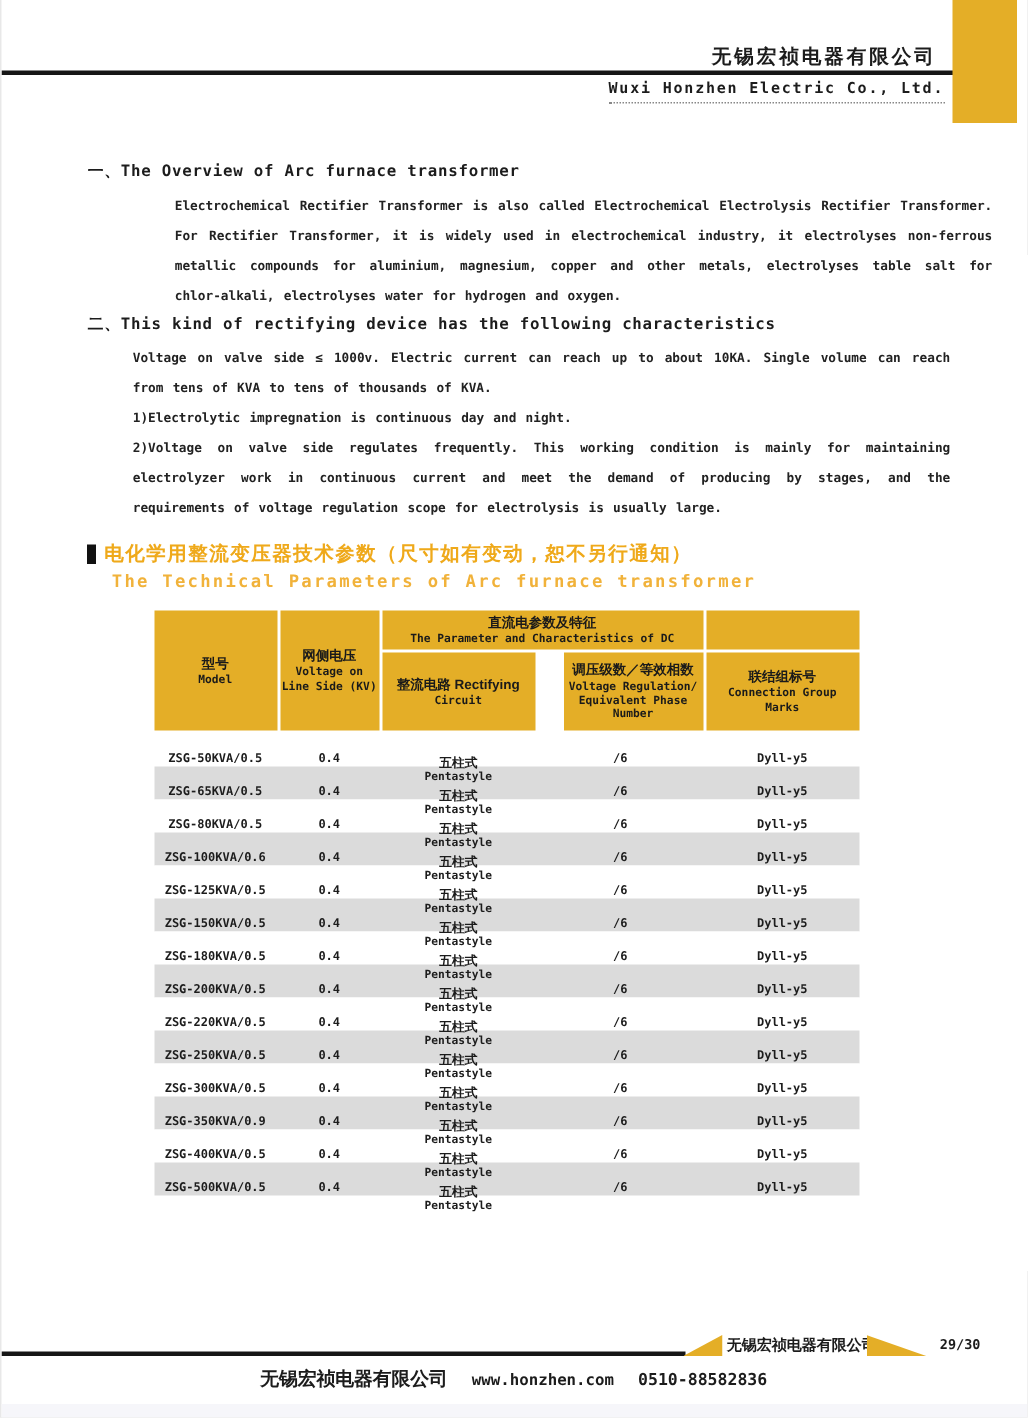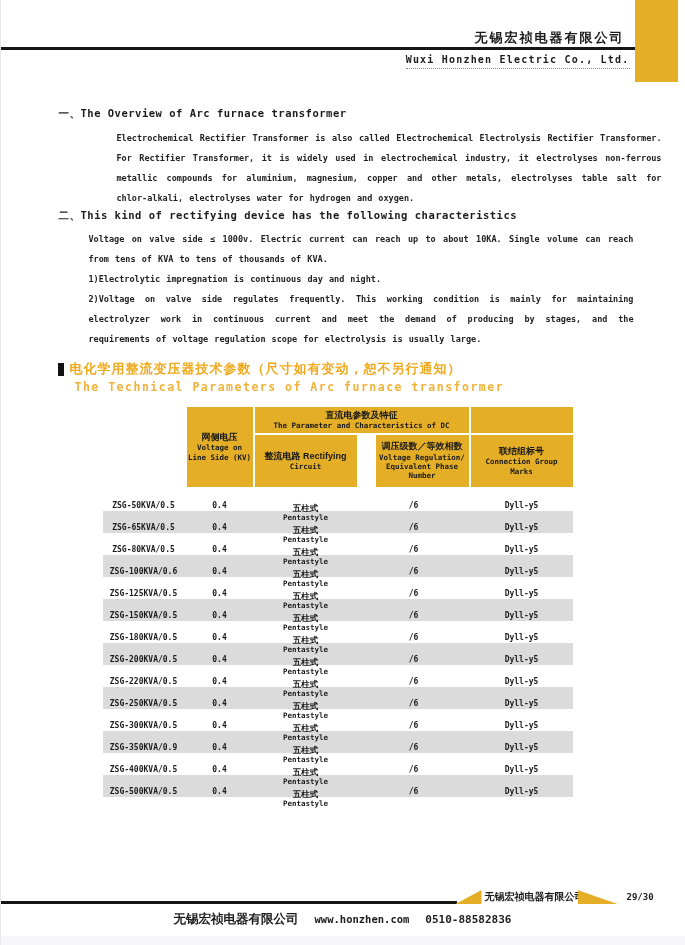--- a/index.html
+++ b/index.html
@@ -127,20 +127,24 @@
   <div class="tbl-title">
     <div class="cn-line">
       <span class="title-bar"></span>
       <span class="title-cn">电化学用整流变压器技术参数（尺寸如有变动，恕不另行通知）</span>
     </div>
     <div class="title-en">The Technical Parameters of Arc furnace transformer</div>
   </div>
 
   <div class="ptable">
     <div class="thead">
+      <div class="hcell c-model">
+        <span class="cjk">型号</span>
+        <span class="lat">Model</span>
+      </div>
       <div class="hcell c-voltage">
         <span class="cjk">网侧电压</span>
         <span class="lat">Voltage on</span>
         <span class="lat">Line Side (KV)</span>
       </div>
       <div class="hcell c-dc">
         <span class="cjk">直流电参数及特征</span>
         <span class="lat">The Parameter and Characteristics of DC</span>
       </div>
       <div class="hcell c-blank"></div>

